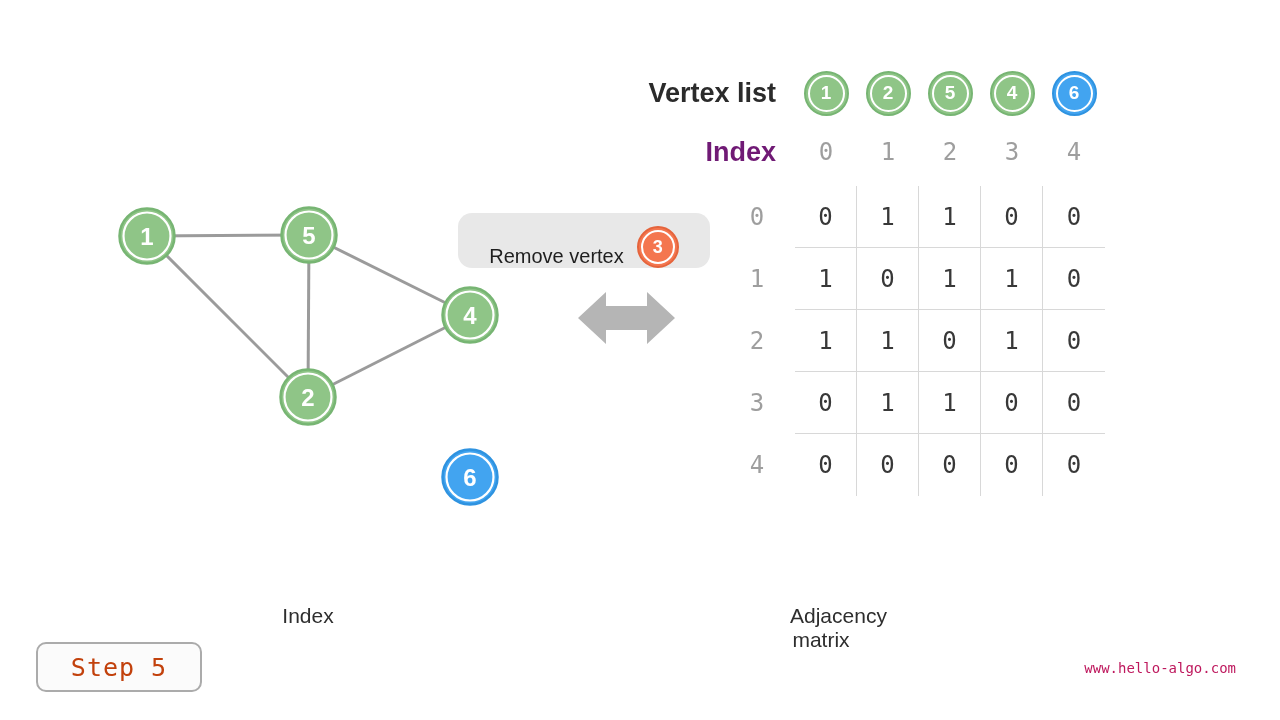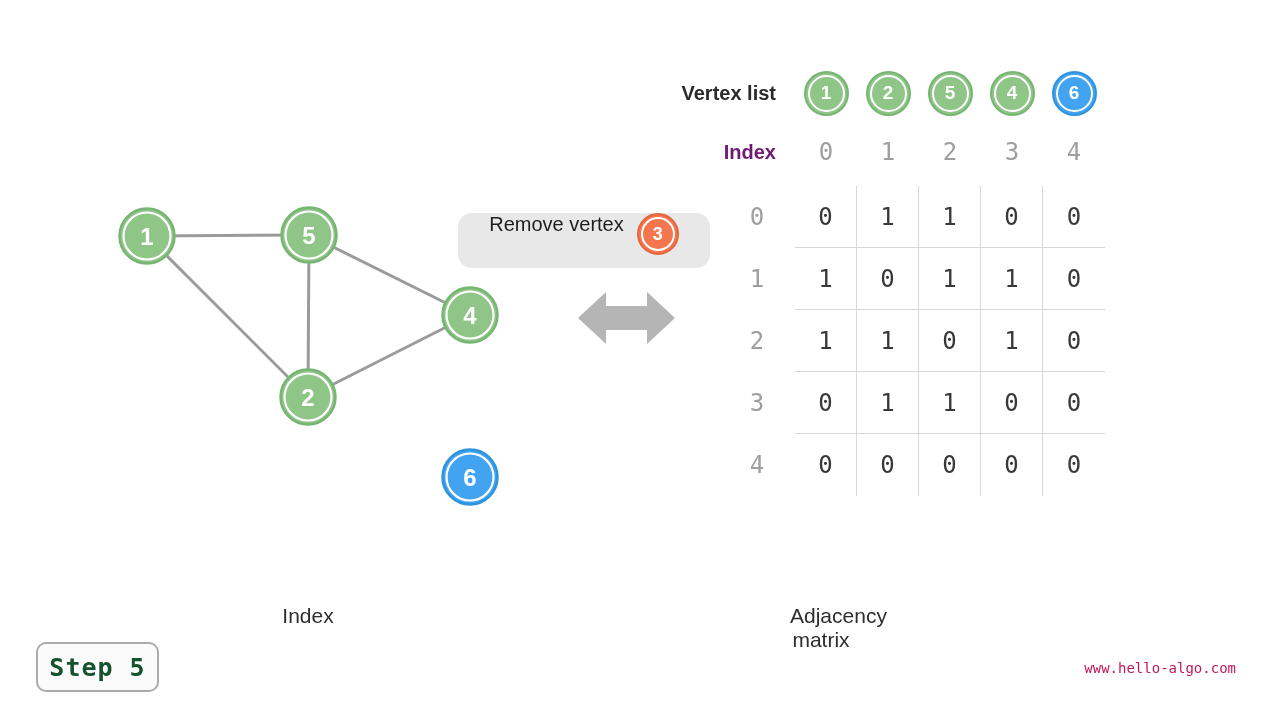--- a/index.html
+++ b/index.html
@@ -3,21 +3,21 @@
 <meta charset="utf-8">
 <style>
   html,body{margin:0;padding:0;background:#ffffff;}
   .stage{
     position:relative;width:1280px;height:720px;background:#ffffff;
     font-family:"Liberation Sans",sans-serif;overflow:hidden;
   }
 
   
   .side-label{position:absolute;left:560px;width:216px;text-align:right;
-    font-weight:bold;font-size:20px;line-height:24px;}
+    font-weight:bold;font-size:27px;line-height:24px;}
   .vertex-list-label{top:81px;color:#2b2b2b;}
   .index-label{top:140px;color:#701a75;}
 
   
   .chip-row{position:absolute;left:795px;top:70px;display:flex;}
   .chip-slot{width:62px;height:46px;display:flex;align-items:center;justify-content:center;}
   .vchip{position:relative;width:41px;height:41px;border-radius:50%;
     display:flex;align-items:center;justify-content:center;
     color:#fff;font-weight:bold;font-size:19px;}
   .vchip::after{content:"";position:absolute;inset:2px;border:2px solid #ffffff;border-radius:50%;}
@@ -35,21 +35,21 @@
     font-family:"DejaVu Sans Mono",monospace;font-size:24px;color:#9e9e9e;}
   .matrix{position:absolute;left:795px;top:186px;display:grid;
     grid-template-columns:repeat(5,62px);grid-auto-rows:62px;}
   .mcell{display:flex;align-items:center;justify-content:center;
     font-family:"DejaVu Sans Mono",monospace;font-size:24px;color:#383838;box-sizing:border-box;}
   .mcell.bR{border-right:1px solid #D8D8D8;}
   .mcell.bB{border-bottom:1px solid #D8D8D8;}
 
   
   .op-pill{position:absolute;left:458px;top:213px;width:252px;height:55px;
-    background:#E8E8E8;border-radius:14px;display:flex;align-items:flex-start;
+    background:#E8E8E8;border-radius:14px;display:flex;align-items:flex-end;
     justify-content:center;gap:13px;}
   .op-label{font-size:20px;color:#1e1e1e;}
   .op-circle{position:relative;width:38px;height:38px;border-radius:50%;
     background:#F4764F;border:2px solid #E5643C;display:flex;align-items:center;
     justify-content:center;color:#fff;font-weight:bold;font-size:18px;}
   .op-circle::after{content:"";position:absolute;inset:2px;border:2px solid #ffffff;border-radius:50%;}
 
   
   .graph-svg{position:absolute;left:0;top:0;}
   .edge{stroke:#9B9B9B;stroke-width:3;}
@@ -58,25 +58,25 @@
   .node-ring{fill:none;stroke:#ffffff;stroke-width:2.2;}
   .node-text{fill:#ffffff;font-weight:bold;font-size:24px;text-anchor:middle;
     font-family:"Liberation Sans",sans-serif;}
   .arrow{fill:#B5B5B5;}
 
   
   .caption{position:absolute;top:604px;width:300px;text-align:center;
     font-size:21px;color:#2e2e2e;}
   .caption.graph{left:158px;}
   .caption.matrix{left:790px;}
-  .step-badge{position:absolute;left:36px;top:642px;width:123px;height:50px;
+  .step-badge{position:absolute;left:36px;top:642px;width:166px;height:50px;
     box-sizing:border-box;border:2px solid #ABABAB;border-radius:10px;background:#FBFBFB;
     display:flex;align-items:center;justify-content:center;
-    font-family:"DejaVu Sans Mono",monospace;font-weight:bold;font-size:25px;
-    color:#14532d;letter-spacing:1px;}
+    font-family:"DejaVu Sans Mono",monospace;font-weight:normal;font-size:25px;
+    color:#c2410c;letter-spacing:1px;}
   .watermark{position:absolute;right:44px;top:660px;
     font-family:"DejaVu Sans Mono",monospace;font-size:14px;color:#be185d;}
 </style>
 </head>
 <body>
 
 <div class="stage">
 
   <svg class="graph-svg" width="1280" height="720" viewBox="0 0 1280 720">
 

